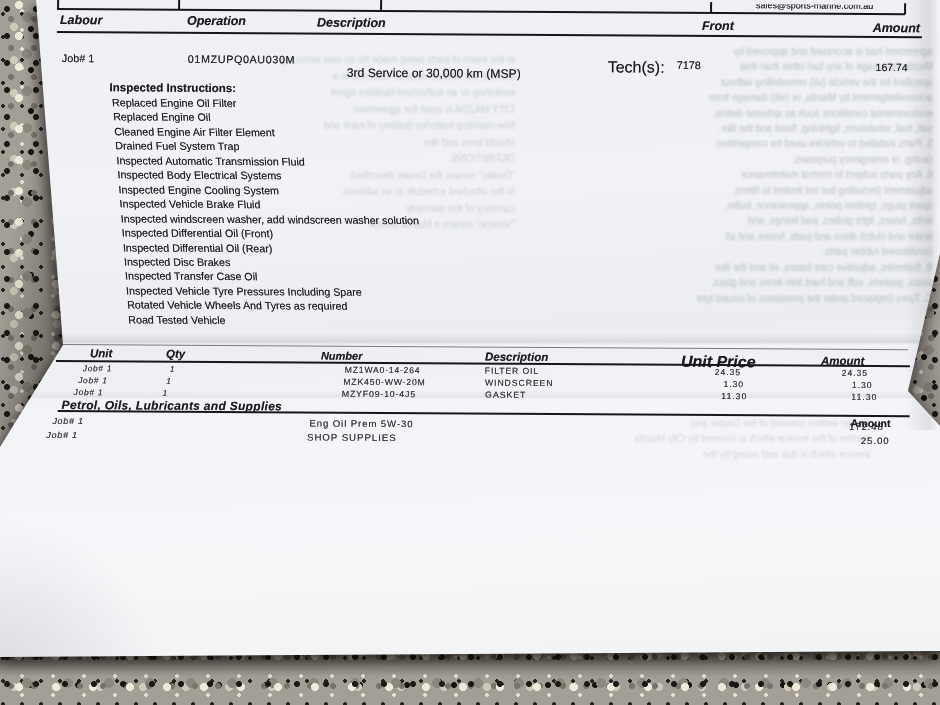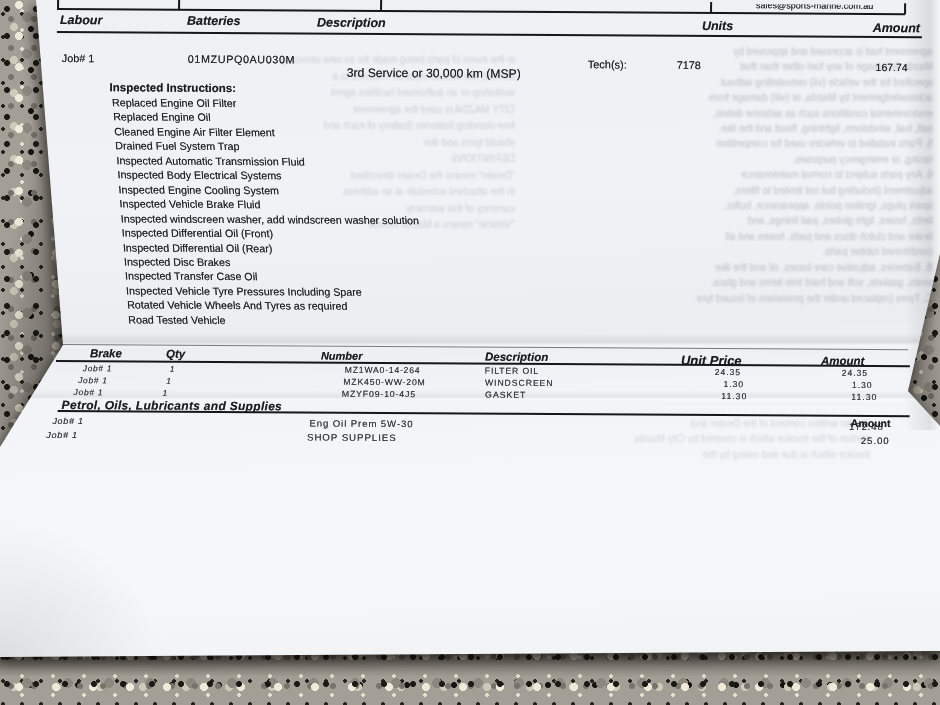--- a/index.html
+++ b/index.html
@@ -130,29 +130,29 @@
       <div class="box-v" style="left:57px"></div>
       <div class="box-v" style="left:178px"></div>
       <div class="box-v" style="left:380px"></div>
       <div class="box-v" style="left:710px"></div>
       <div class="box-v" style="left:904px"></div>
       <div id="email-cell">
         <span>sales@sports-marine.com.au</span>
       </div>
 
       <div class="abs colhdr" style="left:60px;top:13px">Labour</div>
-      <div class="abs colhdr" style="left:187px;top:13px">Batteries</div>
+      <div class="abs colhdr" style="left:187px;top:13px">Operation</div>
       <div class="abs colhdr" style="left:317px;top:14px">Description</div>
-      <div class="abs colhdr" style="left:702px;top:15px">Units</div>
+      <div class="abs colhdr" style="left:702px;top:15px">Front</div>
       <div class="abs colhdr" style="right:20px;top:16px">Amount</div>
       <div class="rule" style="left:57px;top:31px;width:865px"></div>
 
       <div class="abs" style="left:62px;top:52px;font-size:10.8px">Job# 1</div>
       <div class="abs" style="left:188px;top:52px;font-size:10.8px;letter-spacing:.6px">01MZUPQ0AU030M</div>
-      <div class="abs" style="left:588px;top:55px;font-size:11px">Tech(s):</div>
+      <div class="abs" style="left:608px;top:55px;font-size:16px">Tech(s):</div>
       <div class="abs" style="left:677px;top:55px;font-size:10.8px">7178</div>
       <div class="abs ramt" style="right:32px;top:56px;font-size:10.5px">167.74</div>
       <div class="abs" style="left:347px;top:64px;font-size:12.2px">3rd Service or 30,000 km (MSP)</div>
 
       <div class="abs" style="left:110px;top:81px;font-size:11.5px;font-weight:bold">Inspected Instructions:</div>
       <div class="abs" id="ci-list" style="left:112px;top:95px;transform:skewX(4.6deg);transform-origin:0 0">
 
       <div class="ci-item">Replaced Engine Oil Filter</div>
             <div class="ci-item">Replaced Engine Oil</div>
             <div class="ci-item">Cleaned Engine Air Filter Element</div>
@@ -165,25 +165,25 @@
             <div class="ci-item">Inspected Differential Oil (Front)</div>
             <div class="ci-item">Inspected Differential Oil (Rear)</div>
             <div class="ci-item">Inspected Disc Brakes</div>
             <div class="ci-item">Inspected Transfer Case Oil</div>
             <div class="ci-item">Inspected Vehicle Tyre Pressures Including Spare</div>
             <div class="ci-item">Rotated Vehicle Wheels And Tyres as required</div>
             <div class="ci-item">Road Tested Vehicle</div>
           </div>
 
       <div class="rule" style="left:60px;top:344px;width:850px;height:1px;opacity:.55"></div>
-      <div class="abs colhdr" style="left:92px;top:347px;font-size:11.5px">Brake</div>
+      <div class="abs colhdr" style="left:92px;top:347px;font-size:11.5px">Unit</div>
       <div class="abs colhdr" style="left:168px;top:347px;font-size:11.5px">Qty</div>
       <div class="abs colhdr" style="left:323px;top:348px;font-size:11px">Number</div>
       <div class="abs colhdr" style="left:487px;top:348px;font-size:11.5px">Description</div>
-      <div class="abs colhdr" style="left:683px;top:349px;font-size:13px">Unit Price</div>
+      <div class="abs colhdr" style="left:683px;top:349px;font-size:16px">Unit Price</div>
       <div class="abs colhdr" style="left:823px;top:350px;font-size:11.5px">Amount</div>
       <div class="rule" style="left:58px;top:360px;width:854px;height:1.8px"></div>
 
       <div id="parts-rows">
 
       <div class="prow" style="top: 363px;">
             <span class="c" style="left:85px">Job# 1</span>
             <span class="c" style="left:172px">1</span>
             <span class="c num" style="left:347px">MZ1WA0-14-264</span>
             <span class="c desc" style="left:487px">FILTER OIL</span>

